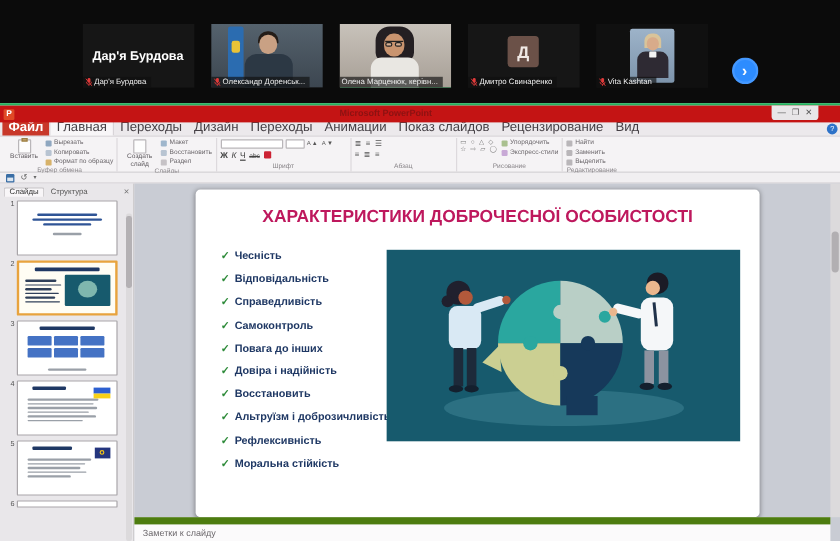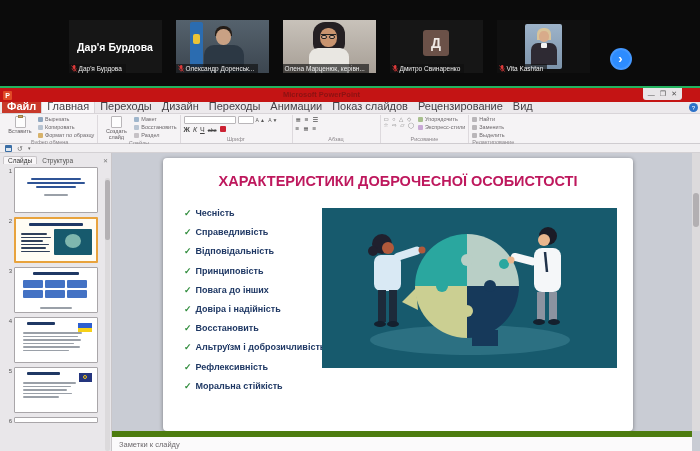--- a/index.html
+++ b/index.html
@@ -457,23 +457,23 @@
               <i></i>
             </div>
         </div>
       </div>
 
       <div class="canvas">
         <div class="slide">
           <div class="slide-title">ХАРАКТЕРИСТИКИ ДОБРОЧЕСНОЇ ОСОБИСТОСТІ</div>
           <ul class="bullets">
             <li><span class="chk">✓</span><span>Чесність</span></li>
+            <li><span class="chk">✓</span><span>Відповідальність</span></li>
             <li><span class="chk">✓</span><span>Справедливість</span></li>
-            <li><span class="chk">✓</span><span>Відповідальність</span></li>
-            <li><span class="chk">✓</span><span>Принциповість</span></li>
+            <li><span class="chk">✓</span><span>Самоконтроль</span></li>
             <li><span class="chk">✓</span><span>Повага до інших</span></li>
             <li><span class="chk">✓</span><span>Довіра і надійність</span></li>
             <li><span class="chk">✓</span><span>Восстановить</span></li>
             <li><span class="chk">✓</span><span>Альтруїзм і доброзичливість</span></li>
             <li><span class="chk">✓</span><span>Рефлексивність</span></li>
             <li><span class="chk">✓</span><span>Моральна стійкість</span></li>
           </ul>
 
           <svg class="illus" viewBox="0 0 295 160">
             <rect x="0" y="0" width="295" height="160" fill="#175a6d"></rect>

